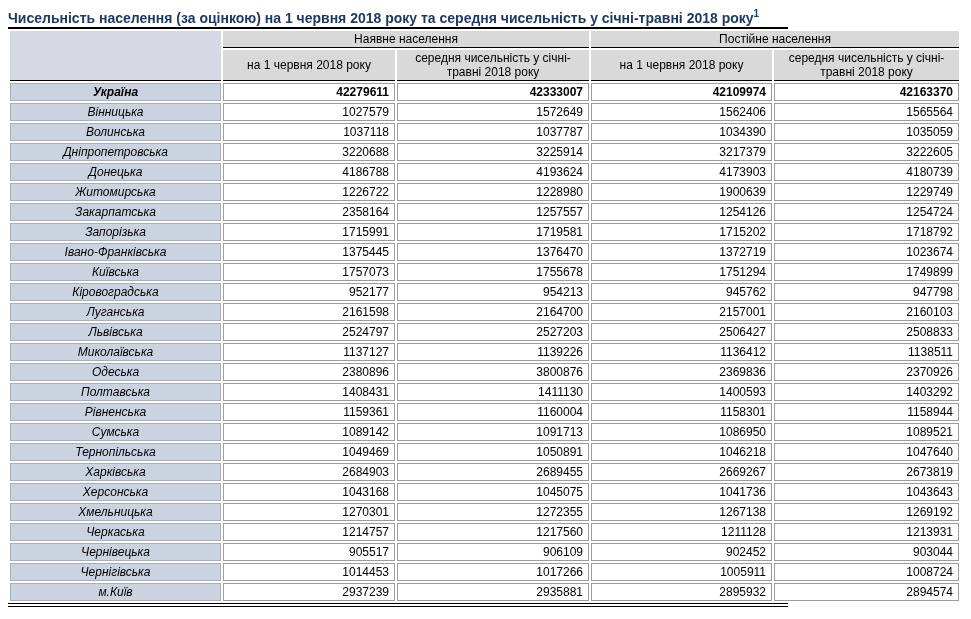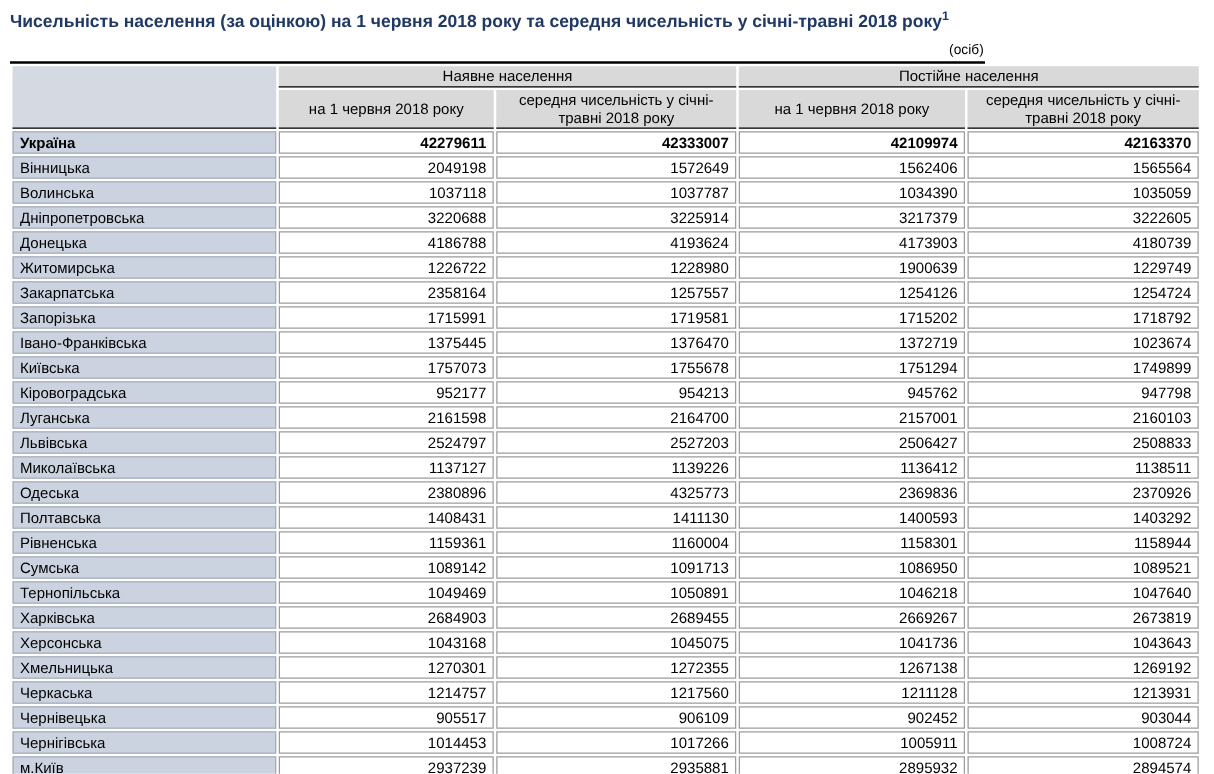--- a/index.html
+++ b/index.html
@@ -6,32 +6,31 @@
     font-family:"Liberation Sans","DejaVu Sans",sans-serif;}
   .page{width:796px;height:619px;box-sizing:border-box;padding:6px 8px 0 8px;position:relative;}
   .title{font-size:14px;font-weight:bold;color:var(--title-color,#1f3864);line-height:1.25;margin:2px 0 0 0;}
   .title sup{font-size:10px;}
   .unit{font-size:11px;text-align:right;margin:8px 1px 3px 0;}
   .tblwrap{border-top:2px solid #000;border-bottom:4px double #000;}
   table{border-collapse:separate;border-spacing:2px;width:100%;table-layout:fixed;}
   th,td{font-size:12px;line-height:14px;padding:1px 5px;box-sizing:border-box;overflow:hidden;}
   th{background:var(--header-bg,#d9d9d9);font-weight:normal;text-align:center;border-bottom:1px solid #000000;}
   th.corner{background:var(--corner-bg,#d5d9e1);}
-  td.region{background:var(--region-bg,#ccd3e0);text-align:left;border:1px solid #a7aeba;}
+  td.region{background:var(--region-bg,#ccd3e0);text-align:center;border:1px solid #a7aeba;font-style:italic;}
   td.num{background:#fff;text-align:right;border:1px solid #9c9c9c;}
   tr.total-row td{font-weight:bold;}
 </style>
 </head>
 <body>
 
 <div class="page">
 
   <div class="title"><span>Чисельність населення (за оцінкою) на 1 червня 2018 року та середня чисельність у січні-травні 2018 року</span><sup>1</sup></div>
 
-  <div class="unit">(осіб)</div>
 
   <div class="tblwrap">
     <table>
       <colgroup>
         <col style="width:211px">
         <col style="width:172px">
         <col style="width:192px">
         <col style="width:181px">
         <col style="width:185px">
       </colgroup>
@@ -51,21 +50,21 @@
       <tbody>
           <tr class="total-row">
             <td class="region">Україна</td>
             <td class="num">42279611</td>
             <td class="num">42333007</td>
             <td class="num">42109974</td>
             <td class="num">42163370</td>
           </tr>
           <tr>
             <td class="region">Вінницька</td>
-            <td class="num">2049198</td>
+            <td class="num">1027579</td>
             <td class="num">1572649</td>
             <td class="num">1562406</td>
             <td class="num">1565564</td>
           </tr>
           <tr>
             <td class="region">Волинська</td>
             <td class="num">1037118</td>
             <td class="num">1037787</td>
             <td class="num">1034390</td>
             <td class="num">1035059</td>
@@ -143,21 +142,21 @@
           <tr>
             <td class="region">Миколаївська</td>
             <td class="num">1137127</td>
             <td class="num">1139226</td>
             <td class="num">1136412</td>
             <td class="num">1138511</td>
           </tr>
           <tr>
             <td class="region">Одеська</td>
             <td class="num">2380896</td>
-            <td class="num">4325773</td>
+            <td class="num">3800876</td>
             <td class="num">2369836</td>
             <td class="num">2370926</td>
           </tr>
           <tr>
             <td class="region">Полтавська</td>
             <td class="num">1408431</td>
             <td class="num">1411130</td>
             <td class="num">1400593</td>
             <td class="num">1403292</td>
           </tr>

